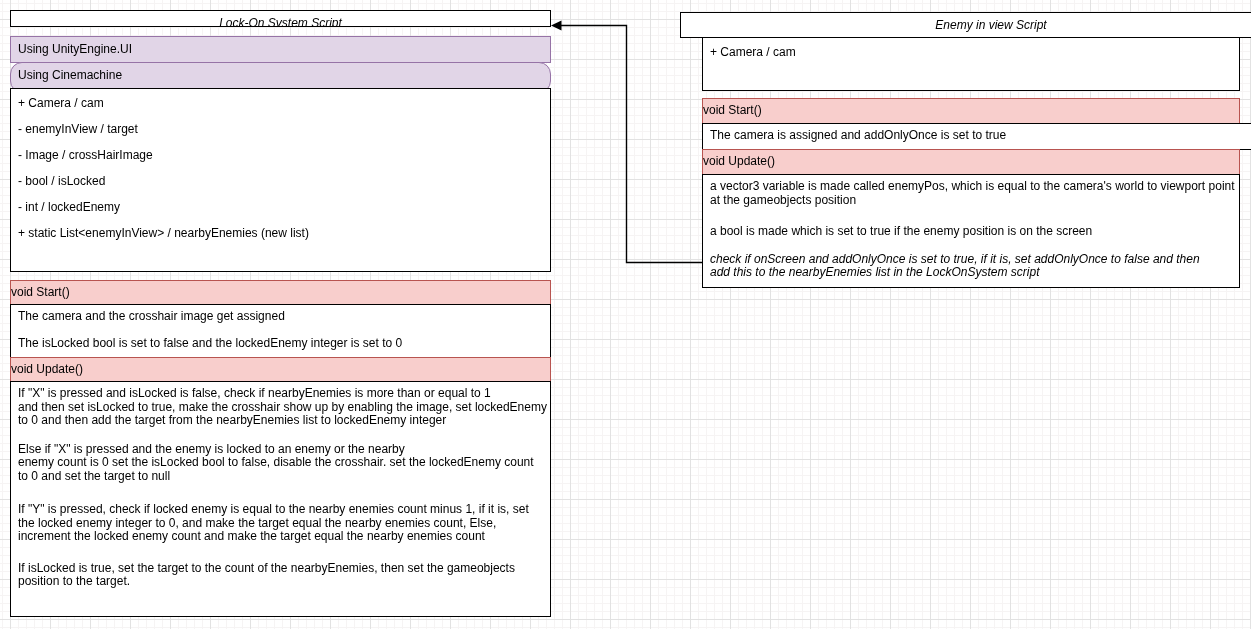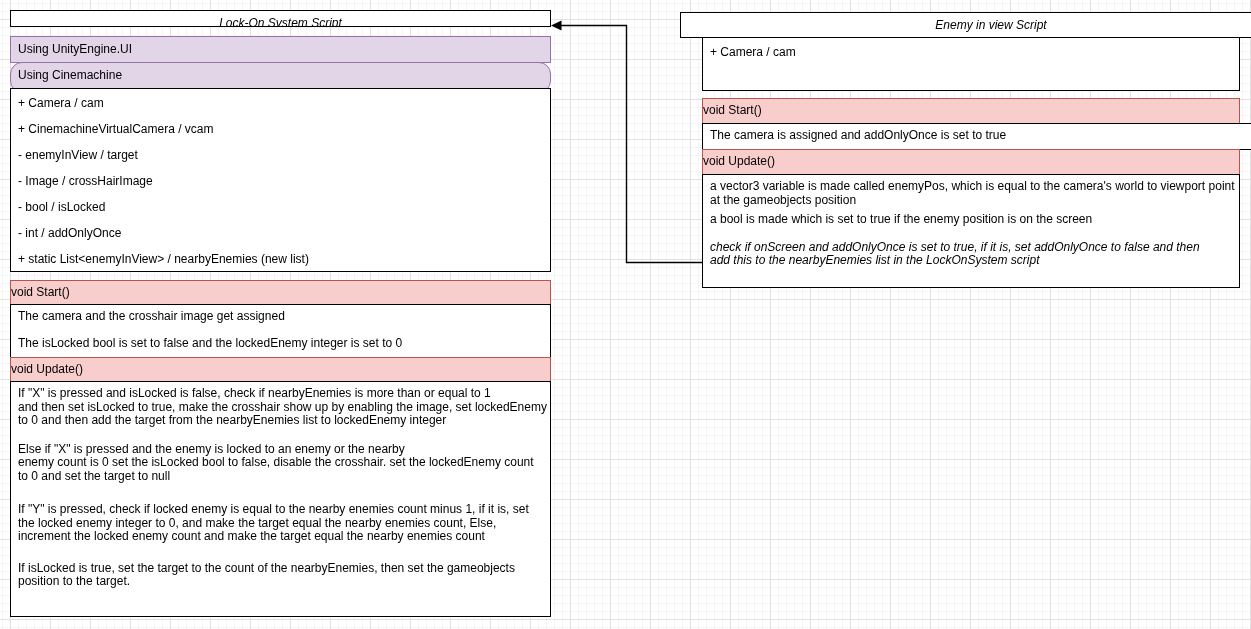--- a/index.html
+++ b/index.html
@@ -67,25 +67,24 @@
 <svg id="connector">
   <polyline points="702,262.5 626.5,262.5 626.5,25.5 559,25.5" fill="none" stroke="#000" stroke-width="1.4"></polyline>
   <polygon points="551,25.5 561.5,20.5 561.5,30.5" fill="#000"></polygon>
 </svg>
 
 <div id="lk-title" class="seg title-row">Lock-On System Script</div>
 <div id="lk-using1" class="seg using-row">Using UnityEngine.UI</div>
 <div id="lk-using2" class="seg using-row">Using Cinemachine</div>
 <div id="lk-fields" class="seg fields-cell">
   <div class="field">+ Camera / cam</div>
-  <div class="field">+ CinemachineVirtualCamera / vcam</div>
   <div class="field">- enemyInView / target</div>
   <div class="field">- Image / crossHairImage</div>
   <div class="field">- bool / isLocked</div>
-  <div class="field">- int / addOnlyOnce</div>
+  <div class="field">- int / lockedEnemy</div>
   <div class="field">+ static List&lt;enemyInView&gt; / nearbyEnemies (new list)</div>
 </div>
 
 <div id="lk-starth" class="seg red-row">void Start()</div>
 <div id="lk-startb" class="seg body-cell pre">The camera and the crosshair image get assigned
 
 The isLocked bool is set to false and the lockedEnemy integer is set to 0</div>
 <div id="lk-updh" class="seg red-row">void Update()</div>
 <div id="lk-updb" class="seg body-cell">
   <p>If "X" is pressed and isLocked is false, check if nearbyEnemies is more than or equal to 1
@@ -103,18 +102,18 @@
 
 <div id="en-title" class="seg title-row">Enemy in view Script</div>
 <div id="en-fields" class="seg fields-cell">
   <div class="field">+ Camera / cam</div>
 </div>
 
 <div id="en-starth" class="seg red-row">void Start()</div>
 <div id="en-startb" class="seg body-cell pre">The camera is assigned and addOnlyOnce is set to true</div>
 <div id="en-updh" class="seg red-row">void Update()</div>
 <div id="en-updb" class="seg body-cell">
-  <p style="margin-bottom:6px">a vector3 variable is made called enemyPos, which is equal to the camera's world to viewport point
+  <p style="margin-bottom:18px">a vector3 variable is made called enemyPos, which is equal to the camera's world to viewport point
 at the gameobjects position</p>
   <p style="margin-bottom:14px">a bool is made which is set to true if the enemy position is on the screen</p>
   <p class="italic">check if onScreen and addOnlyOnce is set to true, if it is, set addOnlyOnce to false and then
 add this to the nearbyEnemies list in the LockOnSystem script</p>
 </div>
 
 </body></html>

